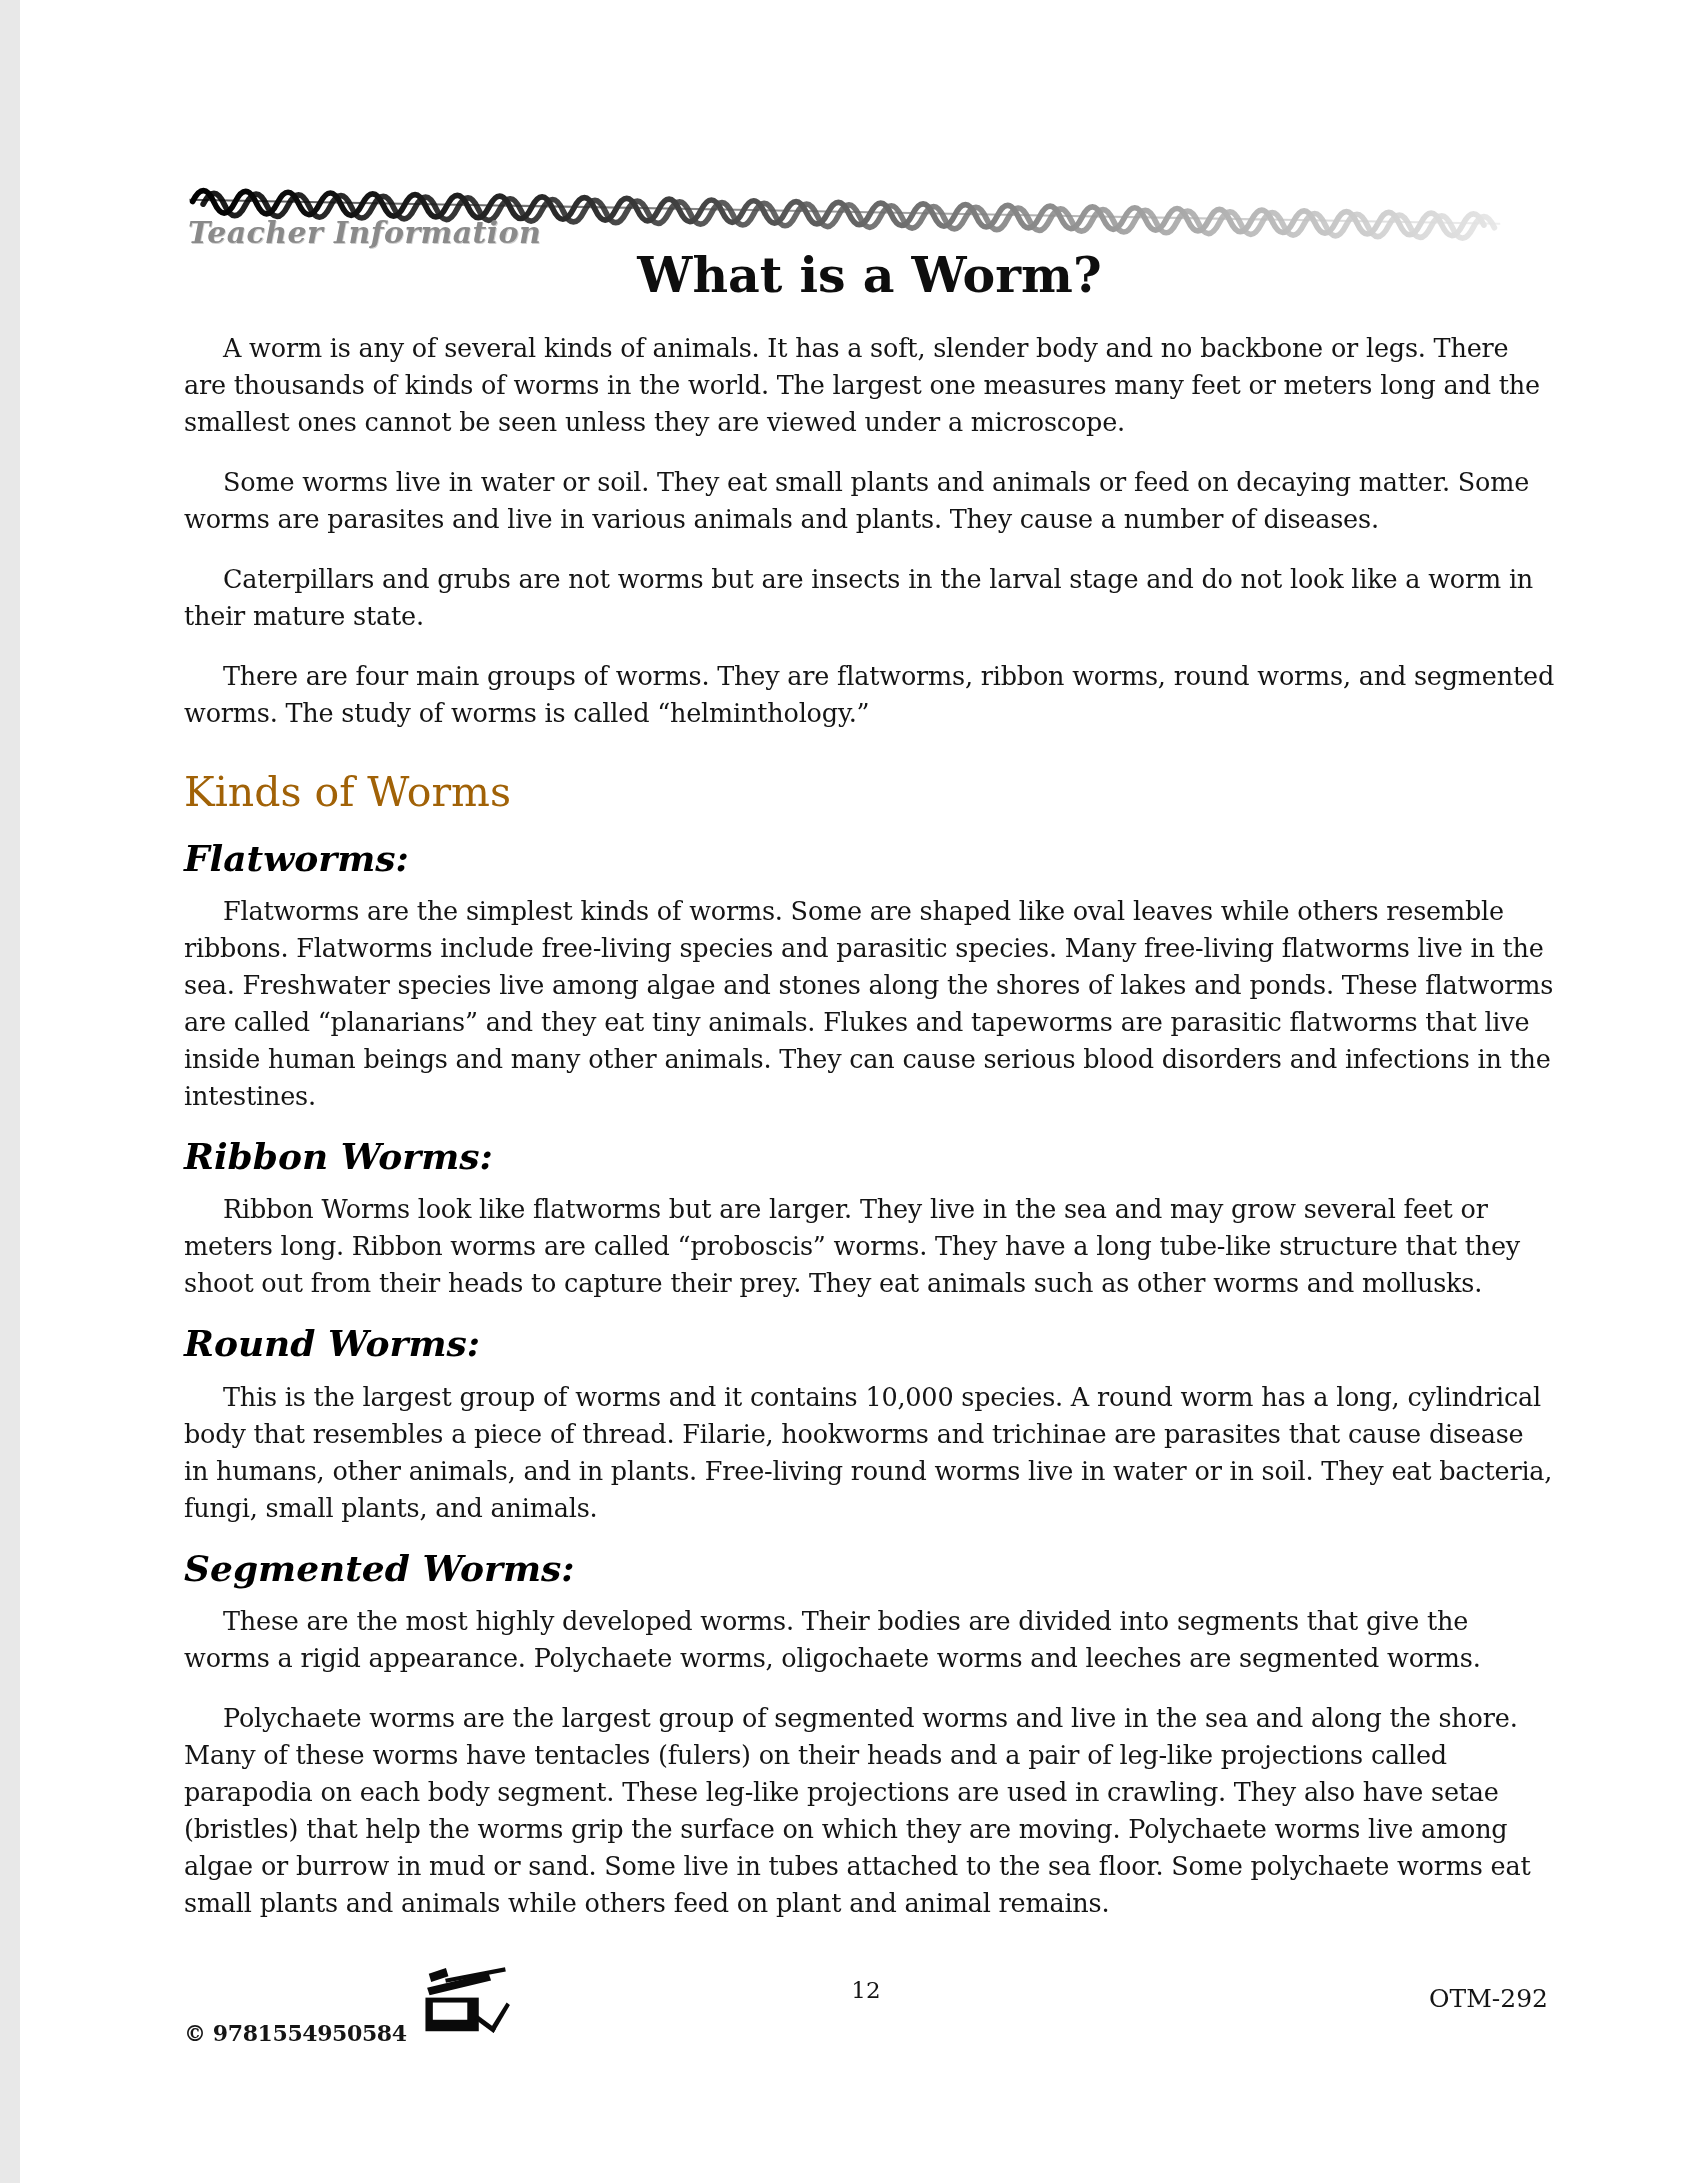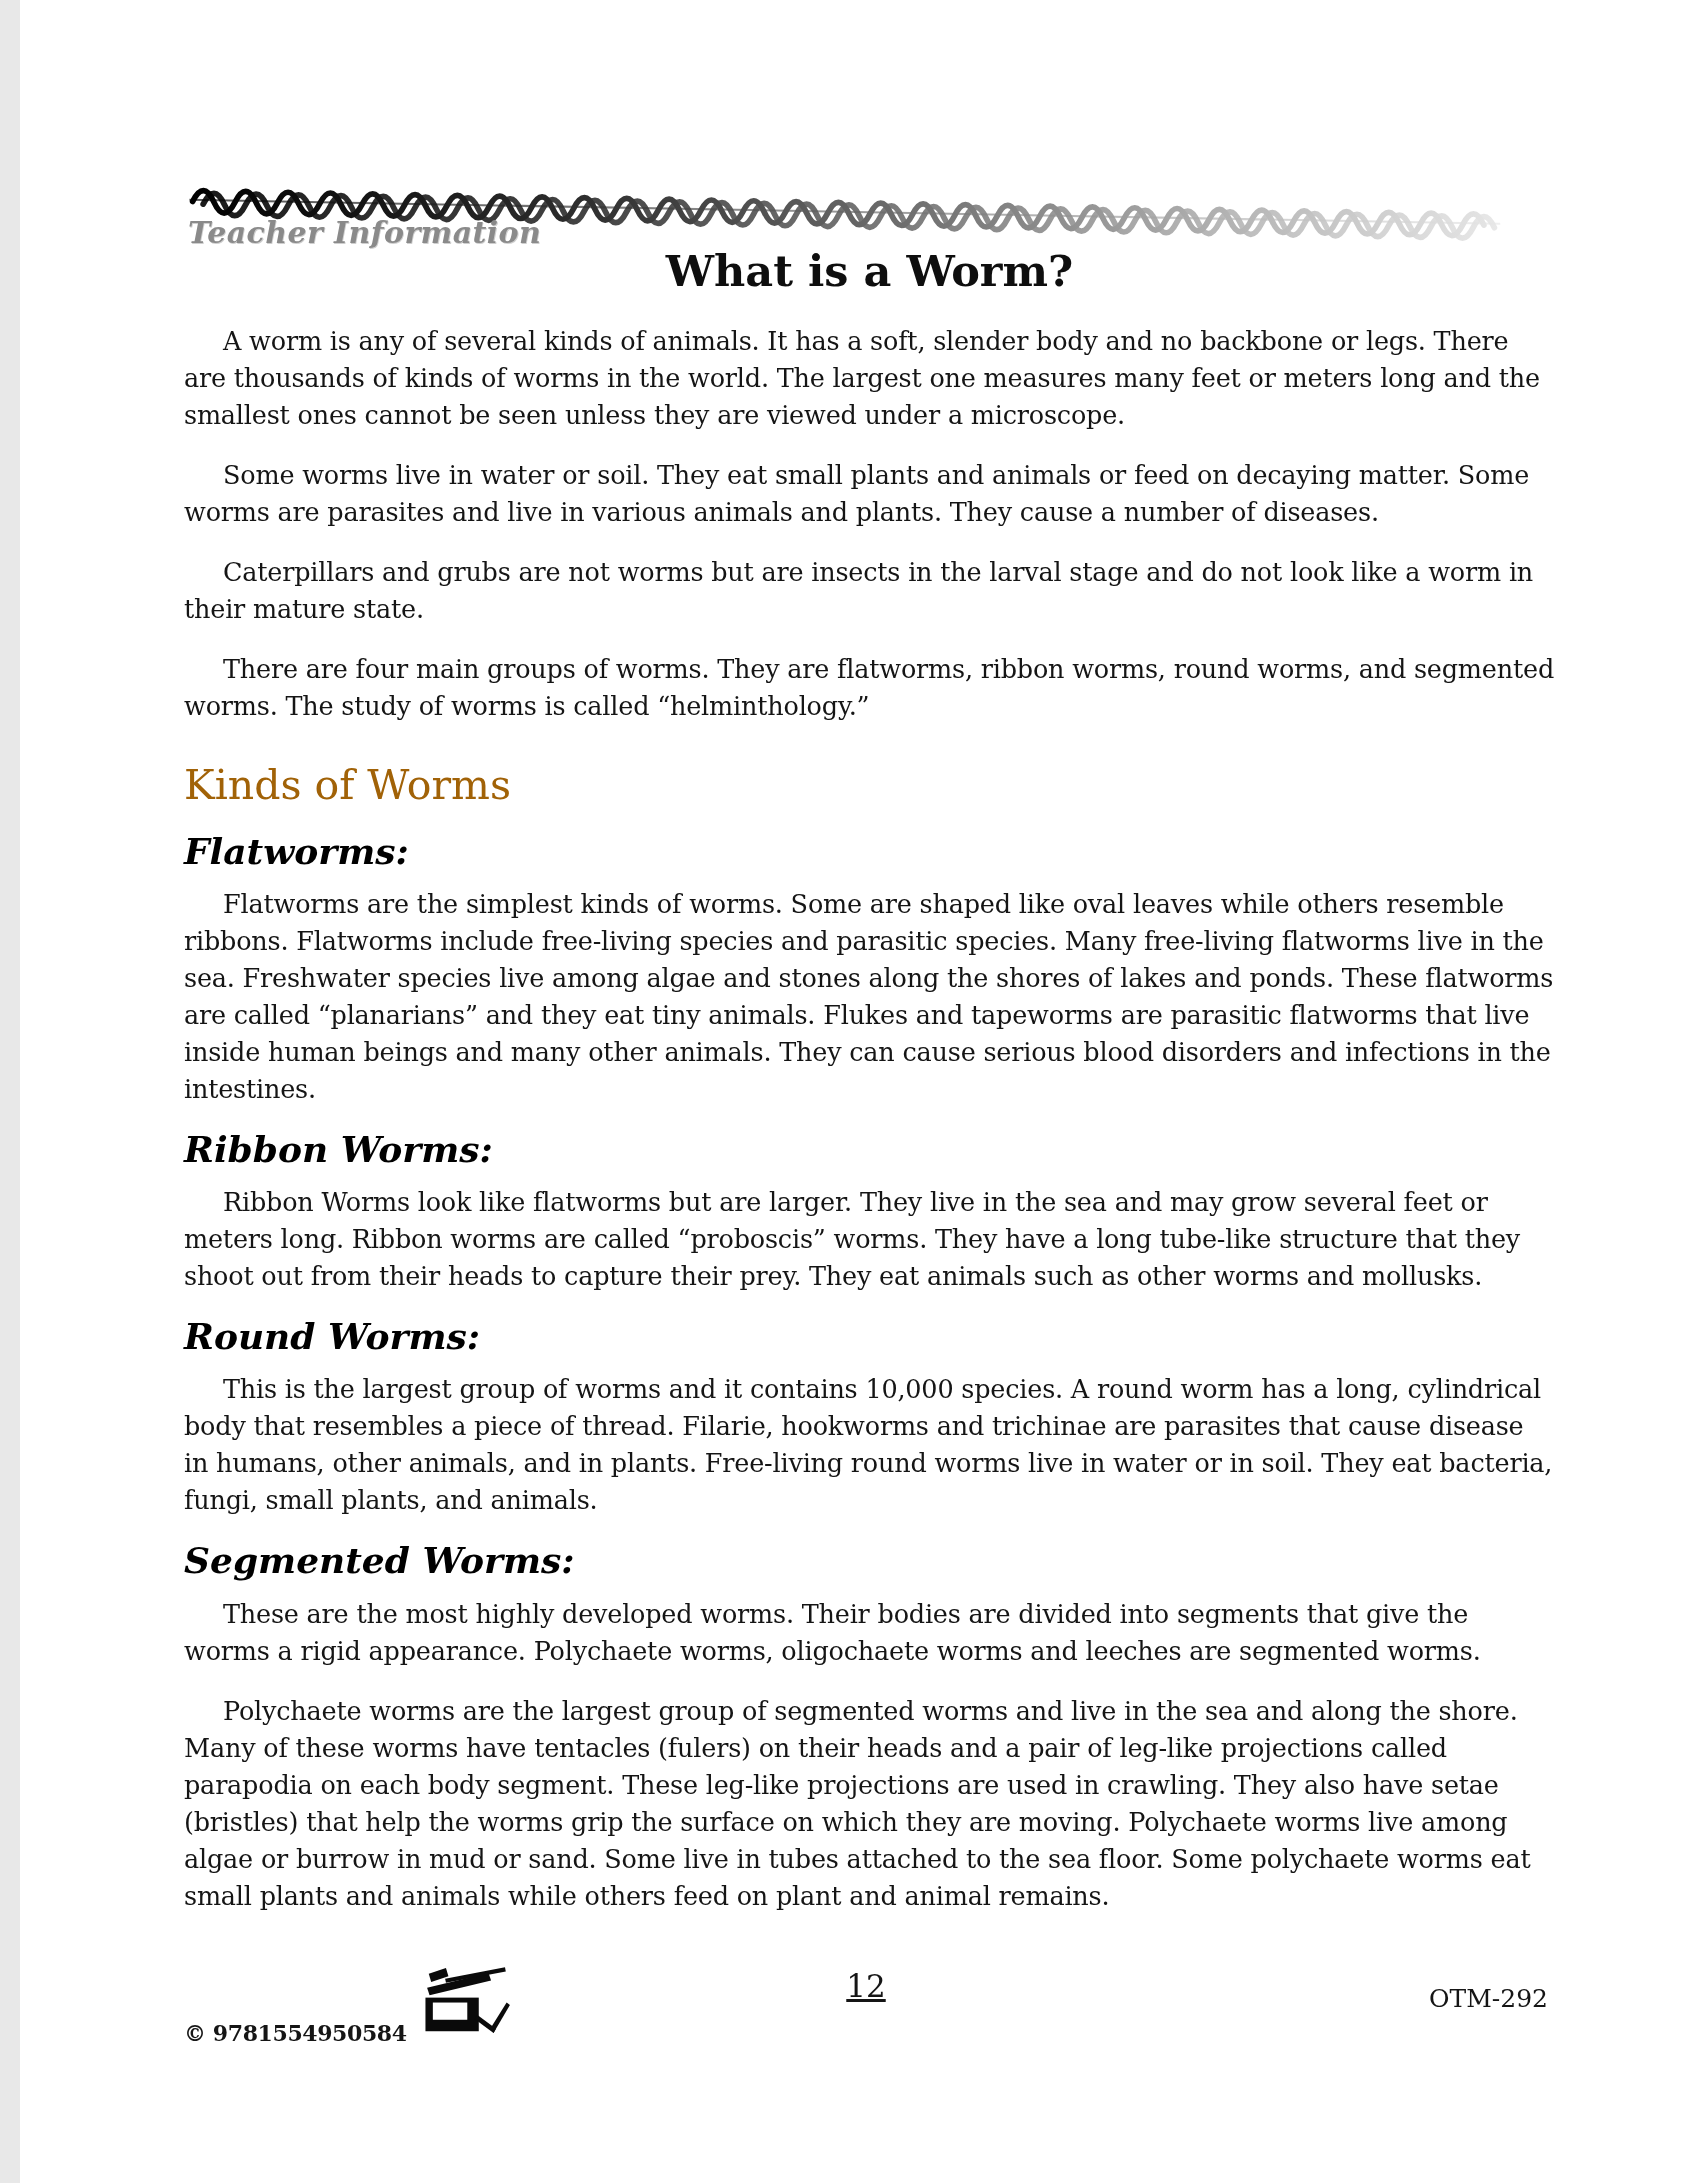--- a/index.html
+++ b/index.html
@@ -22,21 +22,21 @@
     font-size:30px;font-weight:bold;font-style:italic;
     color:#8a8a8a;
     text-shadow:0.8px 0.8px 0 #cfcfcf;
     letter-spacing:0.4px;
   }
   .content{
     position:absolute;left:164px;top:246px;width:1371px;
   }
   h1.page-title{
     margin:0 0 25px 0;
-    font-size:43px;line-height:1.2;font-weight:bold;
+    font-size:49px;line-height:1.2;font-weight:bold;
     text-align:center;color:#0e0e0e;
   }
   h2.kinds-title{
     margin:36px 0 20px 0;
     font-size:41px;line-height:1.2;font-weight:normal;
     color:#a16207;
   }
   .content p{
     margin:0 0 23px 0;
     font-size:25.5px;line-height:37px;
@@ -56,23 +56,22 @@
   }
   .footer-left{
     position:absolute;left:0;top:0;display:flex;align-items:flex-end;
   }
   .copyright{
     margin-top:18px;
     font-size:22px;font-weight:bold;letter-spacing:-0.4px;
   }
   .copier{width:92px;height:82px;margin-left:11.5px;}
   .page-number{
-    position:absolute;left:50%;top:4px;transform:translateX(-50%);
-    font-size:31px;
-    text-decoration:underline;
+    position:absolute;left:50%;top:13px;transform:translateX(-50%);
+    font-size:23px;
   }
   .doc-code{
     position:absolute;right:0;top:20px;
     font-size:25px;font-weight:normal;
   }
 </style>
 </head>
 <body>
 
 <div class="page">

